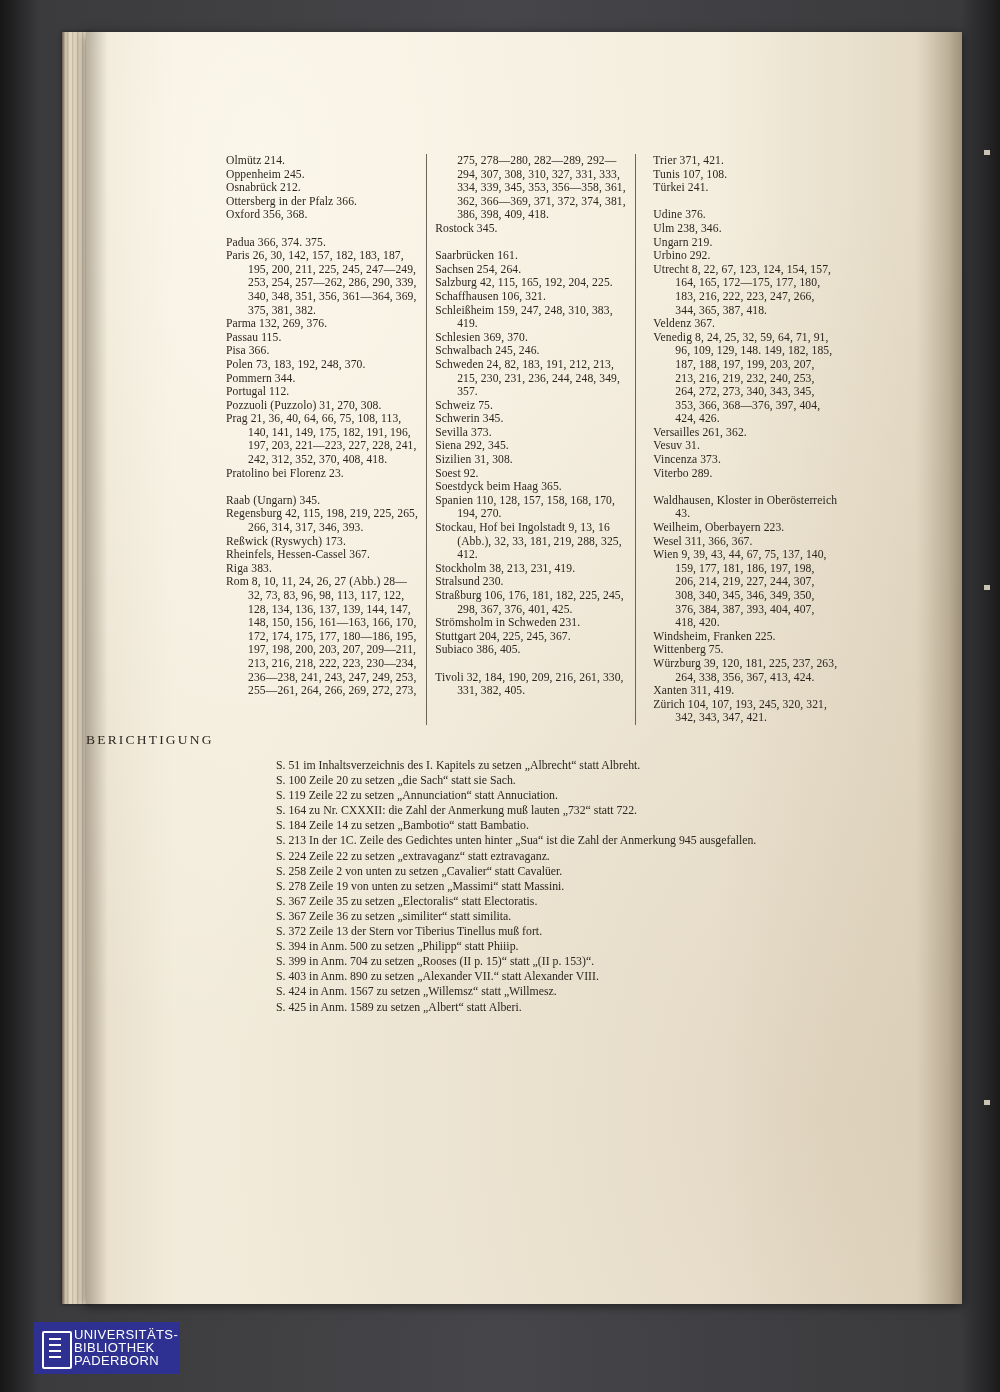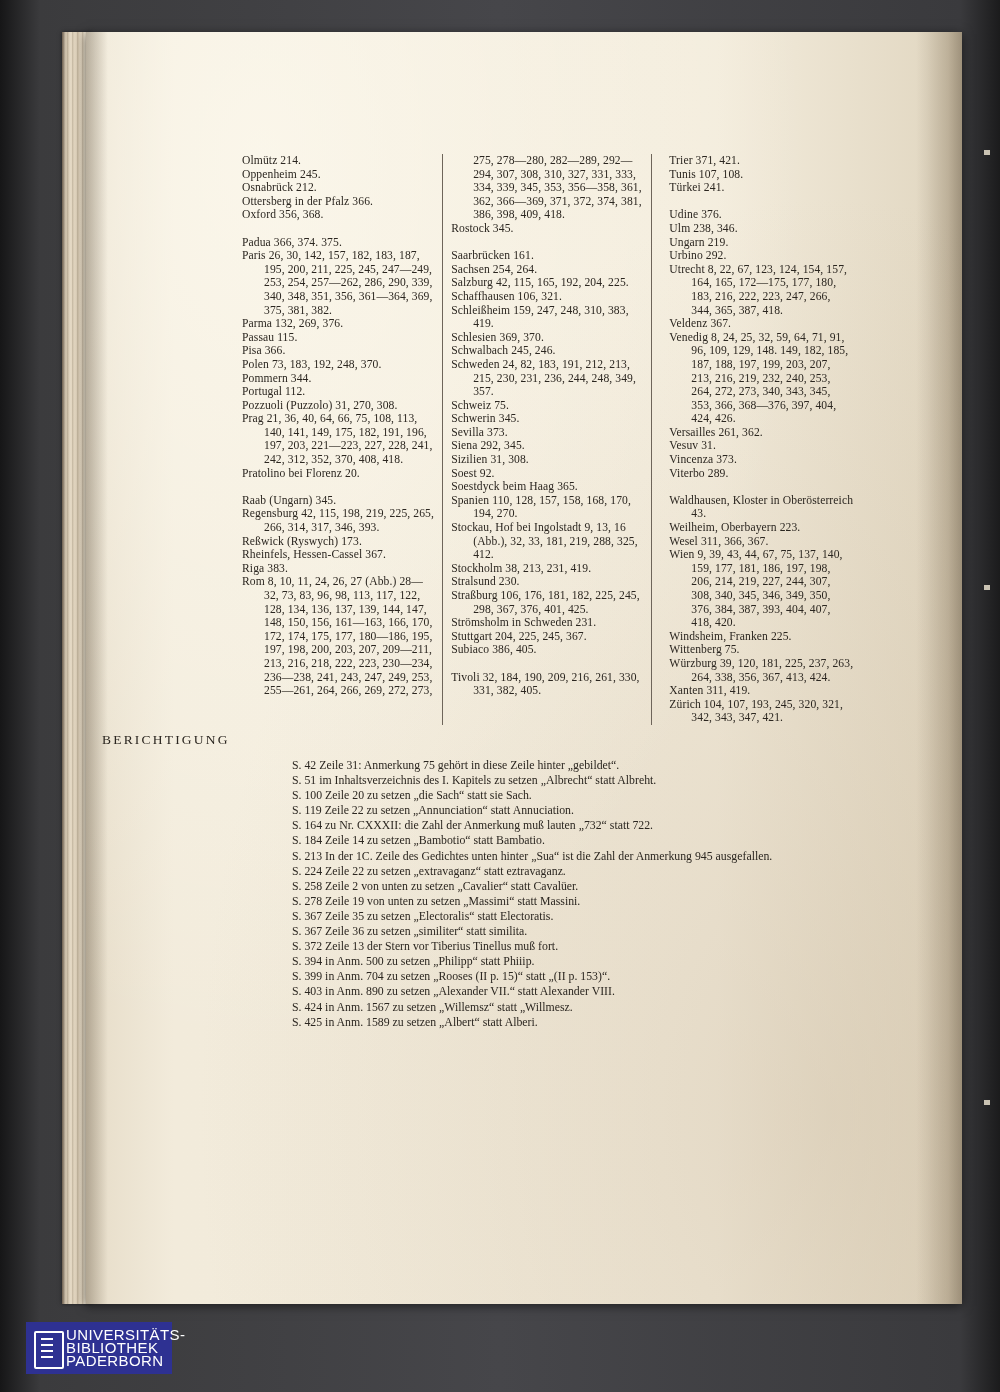--- a/index.html
+++ b/index.html
@@ -77,21 +77,21 @@
     position: absolute;
     right: 10px;
     width: 6px; height: 5px;
     background: #e7dfcd;
     opacity: 0.85;
   }
 
   
   .content {
     position: absolute;
-    left: 16px; top: 0;
+    left: 0; top: 0;
     width: 876px;
     height: 1272px;
     color: #2b2620;
   }
   .index {
     position: absolute;
     left: 140px;
     top: 122px;
     width: 612px;
     display: flex;
@@ -132,28 +132,28 @@
   }
   .berichtigung p {
     margin: 0;
     padding-left: 16px;
     text-indent: -16px;
   }
 
   
   .watermark {
     position: absolute;
-    left: 26px;
+    left: 34px;
     bottom: 18px;
     width: 146px;
     height: 52px;
     background: #2e3192;
     color: #ffffff;
     font-family: "Liberation Sans", sans-serif;
-    font-size: 15px;
+    font-size: 13px;
     line-height: 13px;
     letter-spacing: 0.4px;
     padding: 6px 8px 6px 40px;
     box-sizing: border-box;
   }
   .watermark .mark {
     position: absolute;
     left: 8px; top: 9px;
     width: 26px; height: 34px;
     border: 2px solid #ffffff;
@@ -197,21 +197,21 @@
           <div class="entry">Padua 366, 374. 375.</div>
           <div class="entry">Paris 26, 30, 142, 157, 182, 183, 187, 195, 200, 211, 225, 245, 247—249, 253, 254, 257—262, 286, 290, 339, 340, 348, 351, 356, 361—364, 369, 375, 381, 382.</div>
           <div class="entry">Parma 132, 269, 376.</div>
           <div class="entry">Passau 115.</div>
           <div class="entry">Pisa 366.</div>
           <div class="entry">Polen 73, 183, 192, 248, 370.</div>
           <div class="entry">Pommern 344.</div>
           <div class="entry">Portugal 112.</div>
           <div class="entry">Pozzuoli (Puzzolo) 31, 270, 308.</div>
           <div class="entry">Prag 21, 36, 40, 64, 66, 75, 108, 113, 140, 141, 149, 175, 182, 191, 196, 197, 203, 221—223, 227, 228, 241, 242, 312, 352, 370, 408, 418.</div>
-          <div class="entry">Pratolino bei Florenz 20.</div>
+          <div class="entry">Pratolino bei Florenz 23.</div>
           <div class="gap"></div>
           <div class="entry">Raab (Ungarn) 345.</div>
           <div class="entry">Regensburg 42, 115, 198, 219, 225, 265, 266, 314, 317, 346, 393.</div>
           <div class="entry">Reßwick (Ryswych) 173.</div>
           <div class="entry">Rheinfels, Hessen-Cassel 367.</div>
           <div class="entry">Riga 383.</div>
           <div class="entry">Rom 8, 10, 11, 24, 26, 27 (Abb.) 28—32, 73, 83, 96, 98, 113, 117, 122, 128, 134, 136, 137, 139, 144, 147, 148, 150, 156, 161—163, 166, 170, 172, 174, 175, 177, 180—186, 195, 197, 198, 200, 203, 207, 209—211, 213, 216, 218, 222, 223, 230—234, 236—238, 241, 243, 247, 249, 253, 255—261, 264, 266, 269, 272, 273,</div>
         </div>
 
         <div class="col col-2">
@@ -270,21 +270,20 @@
           <div class="entry">Wittenberg 75.</div>
           <div class="entry">Würzburg 39, 120, 181, 225, 237, 263, 264, 338, 356, 367, 413, 424.</div>
           <div class="entry">Xanten 311, 419.</div>
           <div class="entry">Zürich 104, 107, 193, 245, 320, 321, 342, 343, 347, 421.</div>
         </div>
       </div>
 
       <div class="berichtigung-title">BERICHTIGUNG</div>
 
       <div class="berichtigung">
-        <p>S. 42 Zeile 31: Anmerkung 75 gehört in diese Zeile hinter „gebildet“.</p>
         <p>S. 51 im Inhaltsverzeichnis des I. Kapitels zu setzen „Albrecht“ statt Albreht.</p>
         <p>S. 100 Zeile 20 zu setzen „die Sach“ statt sie Sach.</p>
         <p>S. 119 Zeile 22 zu setzen „Annunciation“ statt Annuciation.</p>
         <p>S. 164 zu Nr. CXXXII: die Zahl der Anmerkung muß lauten „732“ statt 722.</p>
         <p>S. 184 Zeile 14 zu setzen „Bambotio“ statt Bambatio.</p>
         <p>S. 213 In der 1C. Zeile des Gedichtes unten hinter „Sua“ ist die Zahl der Anmerkung 945 ausgefallen.</p>
         <p>S. 224 Zeile 22 zu setzen „extravaganz“ statt eztravaganz.</p>
         <p>S. 258 Zeile 2 von unten zu setzen „Cavalier“ statt Cavalüer.</p>
         <p>S. 278 Zeile 19 von unten zu setzen „Massimi“ statt Massini.</p>
         <p>S. 367 Zeile 35 zu setzen „Electoralis“ statt Electoratis.</p>

